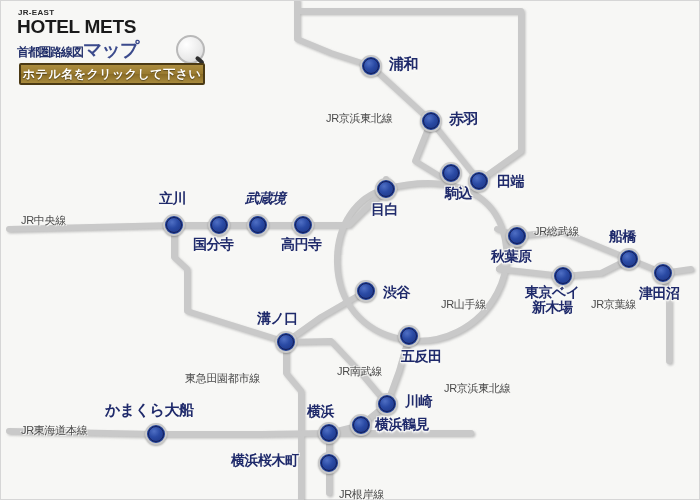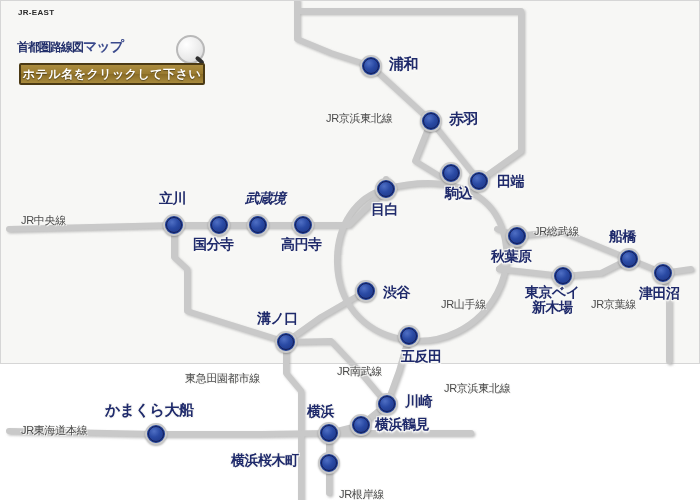--- a/index.html
+++ b/index.html
@@ -1,31 +1,31 @@
 <!DOCTYPE html>
 <html><head>
 <meta charset="utf-8">
 <style>
   html,body{margin:0;padding:0;background:#ffffff;}
   body{width:700px;height:500px;overflow:hidden;
        font-family:"Liberation Sans","DejaVu Sans",sans-serif;}
 
-  #map-root{position:relative;width:700px;height:364px;box-sizing:border-box;
+  #map-root{position:relative;width:700px;height:500px;box-sizing:border-box;
             border:1px solid #d6d6d6;background:#f7f7f5;}
 
   
   #header{position:absolute;left:0;top:0;width:280px;height:95px;z-index:40;}
   .jr-east{position:absolute;left:17px;top:7px;font-size:8px;font-weight:bold;
            letter-spacing:.3px;color:#2b2b2b;}
   .hotel-mets{position:absolute;left:16px;top:15px;font-size:19px;font-weight:bold;
               letter-spacing:-.3px;color:#1a1a1a;}
   .sub-title{position:absolute;left:16px;top:36px;white-space:nowrap;}
   .st-a{font-size:12px;font-weight:bold;color:#23306b;letter-spacing:-1px;}
   .st-b{font-size:12px;font-weight:bold;color:#23306b;letter-spacing:-1px;}
-  .st-c{font-size:14px;font-weight:bold;color:#3b4a8c;letter-spacing:-1px;}
+  .st-c{font-size:19px;font-weight:bold;color:#3b4a8c;letter-spacing:-1px;}
 
   #magnifier{position:absolute;left:175px;top:34px;width:30px;height:30px;}
   #magnifier .lens{position:absolute;left:0;top:0;width:25px;height:25px;
     border-radius:50%;border:2px solid #b9b9b9;
     background:radial-gradient(circle at 34% 30%,#ffffff 0%,#ececec 55%,#d4d4d4 100%);}
   #magnifier .handle{position:absolute;left:20px;top:20px;width:10px;height:4px;
     background:#2e2e2e;border-radius:2px;transform:rotate(42deg);
     transform-origin:left center;}
 
   #click-btn{position:absolute;left:18px;top:62px;width:186px;height:22px;
@@ -109,20 +109,21 @@
       <path d="M8,430 L155,433 L260,433 L328,432 L420,432"></path>
 
       <path d="M328,432 L328,462 L328,492"></path>
 
       <path d="M420,432 L470,432"></path>
     </g>
   </svg>
 
   <div id="header">
     <div class="jr-east">JR-EAST</div>
+    <div class="hotel-mets">HOTEL METS</div>
     <div class="sub-title">
       <span class="st-a">首都圏</span><span class="st-b">路線図</span><span class="st-c">マップ</span>
     </div>
 
     <div id="magnifier">
       <div class="lens"></div>
       <div class="handle"></div>
     </div>
 
     <div id="click-btn">ホテル名をクリックして下さい</div>

